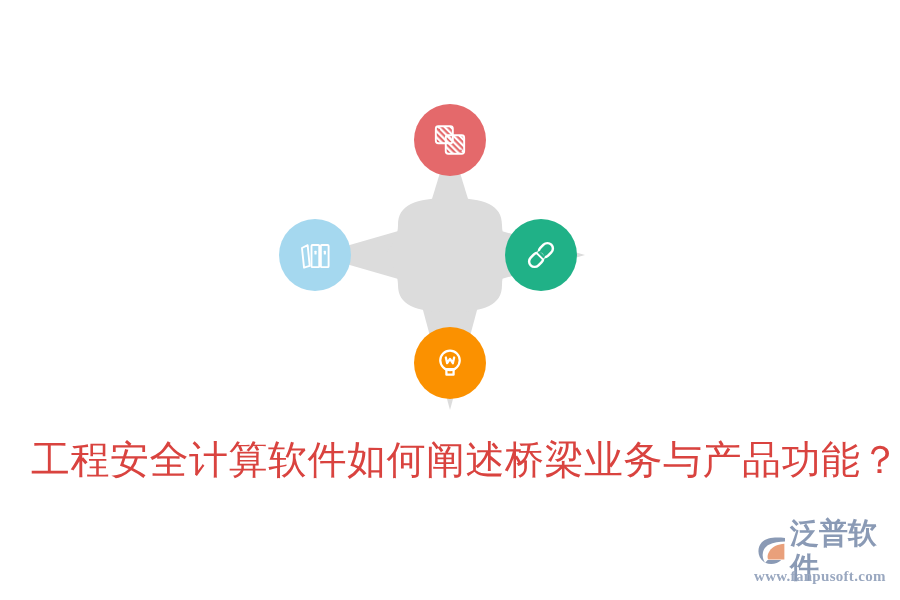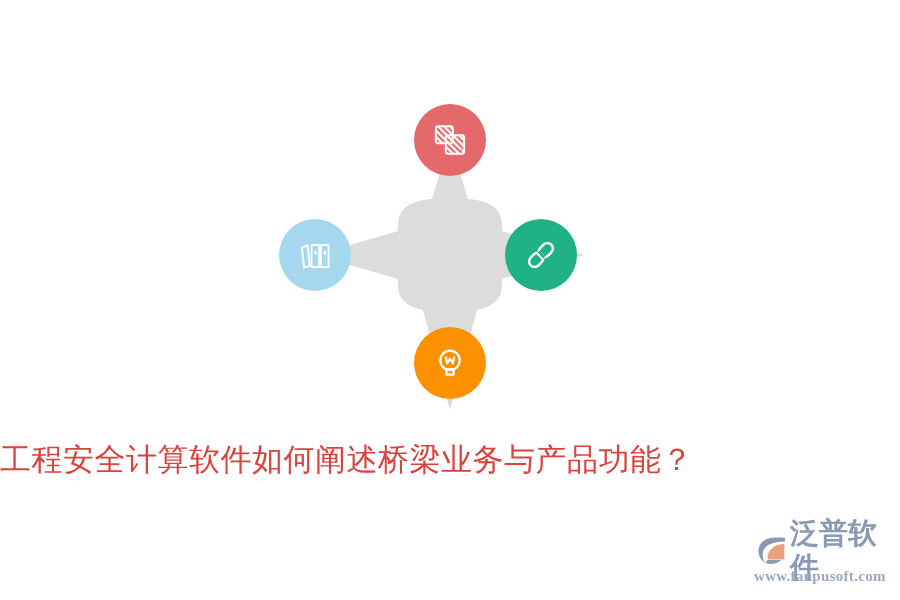--- a/index.html
+++ b/index.html
@@ -62,23 +62,23 @@
   .pin-left   { left: 39px;  top: 139px; }
   .pin-right  { left: 265px; top: 139px; }
   .pin-bottom { left: 174px; top: 247px; }
 
   
   .title {
     position: absolute;
     left: 0;
     right: 0;
     top: 440px;
-    text-align: left;
+    text-align: right;
     font-family: "Liberation Serif", "DejaVu Serif", serif;
-    font-size: 31px;
+    font-size: 39px;
     line-height: 40px;
     letter-spacing: 0.5px;
     color: #d9433f;
     white-space: nowrap;
     font-weight: 400;
   }
 
   
   .brand {
     position: absolute;

